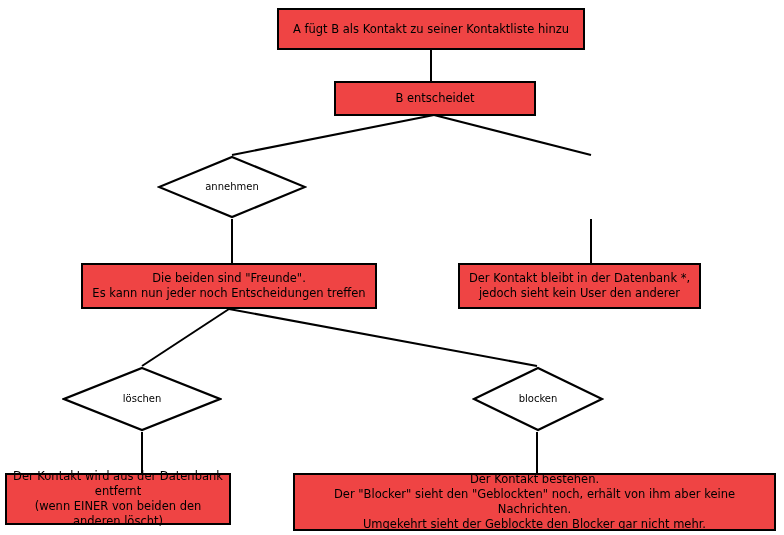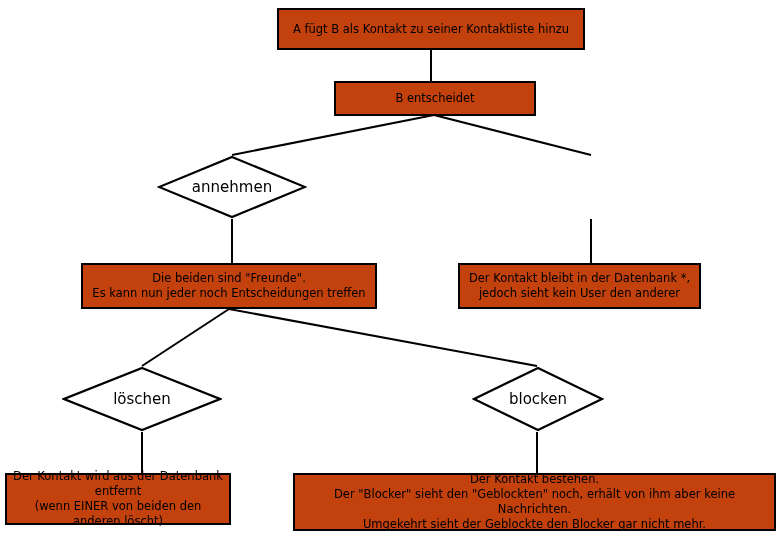--- a/index.html
+++ b/index.html
@@ -27,21 +27,21 @@
   .node {
     position: absolute;
     box-sizing: border-box;
     display: flex;
     align-items: center;
     justify-content: center;
     text-align: center;
   }
   .box {
     border: 2px solid #000000;
-    background: #c2410c;
+    background: #ef4444;
   }
   .box .node-label {
     display: block;
     width: 100%;
     font-size: 11.5px;
     line-height: 15px;
     color: #000000;
     white-space: pre-line;
     padding: 0 4px;
     box-sizing: border-box;
@@ -52,21 +52,21 @@
   .diamond .diamond-shape {
     position: absolute;
     left: 0;
     top: 0;
     width: 100%;
     height: 100%;
   }
   .diamond .node-label {
     position: relative;
     z-index: 2;
-    font-size: 15px;
+    font-size: 10px;
     line-height: 14px;
     color: #000000;
     white-space: pre-line;
   }
 </style>
 </head>
 <body>
 
 <div id="canvas">
 

